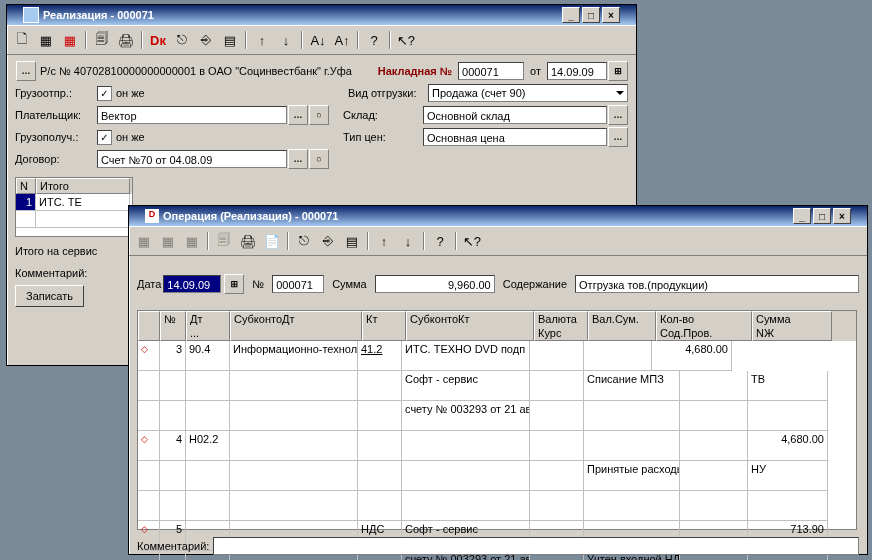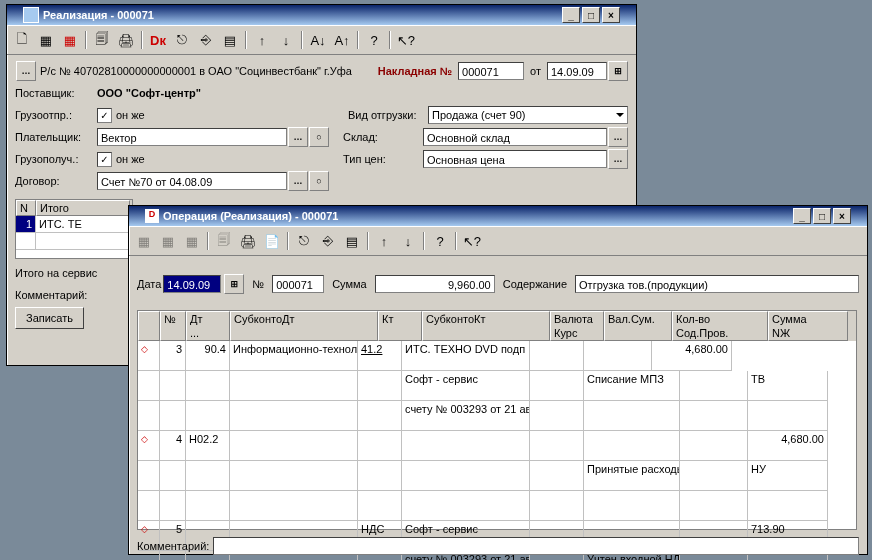--- a/index.html
+++ b/index.html
@@ -71,24 +71,20 @@
       <span class="ellipsis-btn">…</span>
       <span style="margin-left:4px">Р/с № 40702810000000000001 в ОАО "Социнвестбанк" г.Уфа</span>
       <span style="flex:1"></span>
       <span class="redbold">Накладная №</span>
       <span class="input" style="width:66px;margin:0 6px;text-align:left">000071</span>
       <span>от</span>
       <span class="input" style="width:60px;margin-left:6px">14.09.09</span>
       <span class="ellipsis-btn">⊞</span>
     </div>
 
-    <div class="row">
-      <span class="lbl">Поставщик:</span>
-      <b>ООО "Софт-центр"</b>
-    </div>
 
     <div class="row">
       <span class="lbl">Грузоотпр.:</span>
       <span class="chk">✓</span>
       <span>он же</span>
       <span style="flex:1"></span>
       <span style="width:80px">Вид отгрузки:</span>
       <span class="input" style="width:200px;display:flex;justify-content:space-between;align-items:center">
           <span>Продажа (счет 90)</span>
           <span class="arrow-down"></span>
@@ -204,21 +200,21 @@
             <span>№</span>
             <span></span>
           </div>
         </div>
       <div class="cell" style="width:44px">
           <div class="stack">
             <span>Дт</span>
             <span>...</span>
           </div>
         </div>
-      <div class="cell" style="width:148px">
+      <div class="cell" style="width:132px">
           <div class="stack">
             <span>СубконтоДт</span>
             <span></span>
           </div>
         </div>
       <div class="cell" style="width:44px">
           <div class="stack">
             <span>Кт</span>
             <span></span>
           </div>
@@ -251,21 +247,21 @@
           <div class="stack">
             <span>Сумма</span>
             <span>NЖ</span>
           </div>
         </div>
     </div>
     <div class="grid-body" id="op-rows">
         <div class="grow">
           <div class="cell" style="width: 22px; color: rgb(204, 0, 0); font-size: 9px;">◇</div>
           <div class="cell" style="width: 26px; text-align: right;">3</div>
-          <div class="cell" style="width: 44px; text-align: right;">90.4</div>
+          <div class="cell" style="width: 44px;">90.4</div>
           <div class="cell" style="width: 128px;">Информационно-технол</div>
           <div class="cell" style="width: 44px; text-decoration: underline;">41.2</div>
           <div class="cell" style="width: 128px;">ИТС. ТЕХНО DVD подп</div>
           <div class="cell" style="width: 54px;"></div>
           <div class="cell" style="width: 68px;"></div>
           <div class="cell" style="width: 80px; text-align: right;">4,680.00</div>
         </div>
         <div class="grow">
           <div class="cell" style="width: 22px;"></div>
           <div class="cell" style="width: 26px; text-align: right;"></div>
@@ -329,21 +325,21 @@
         <div class="grow">
           <div class="cell" style="width: 22px; color: rgb(204, 0, 0); font-size: 9px;">◇</div>
           <div class="cell" style="width: 26px; text-align: right;">5</div>
           <div class="cell" style="width: 44px;"></div>
           <div class="cell" style="width: 128px;"></div>
           <div class="cell" style="width: 44px;">НДС</div>
           <div class="cell" style="width: 128px;">Софт - сервис</div>
           <div class="cell" style="width: 54px;"></div>
           <div class="cell" style="width: 96px; text-align: right;"></div>
           <div class="cell" style="width: 68px;"></div>
-          <div class="cell" style="width: 80px; text-align: left;">713.90</div>
+          <div class="cell" style="width: 80px; text-align: right;">713.90</div>
         </div>
         <div class="grow">
           <div class="cell" style="width: 22px;"></div>
           <div class="cell" style="width: 26px; text-align: right;"></div>
           <div class="cell" style="width: 44px;"></div>
           <div class="cell" style="width: 128px;"></div>
           <div class="cell" style="width: 44px;"></div>
           <div class="cell" style="width: 128px;">счету № 003293 от 21 ав</div>
           <div class="cell" style="width: 54px;"></div>
           <div class="cell" style="width: 96px;">Учтен входной НДС</div>

